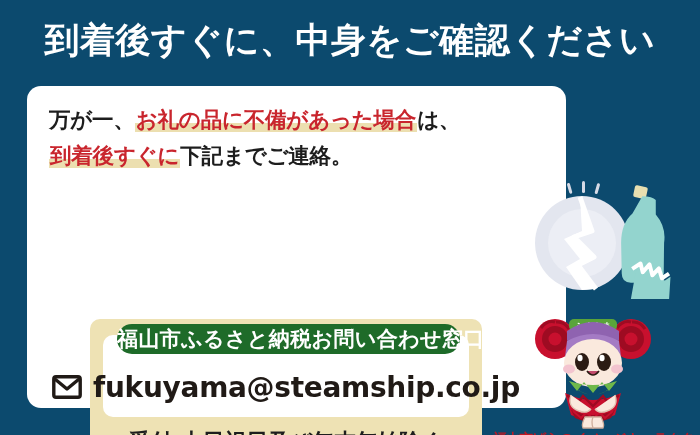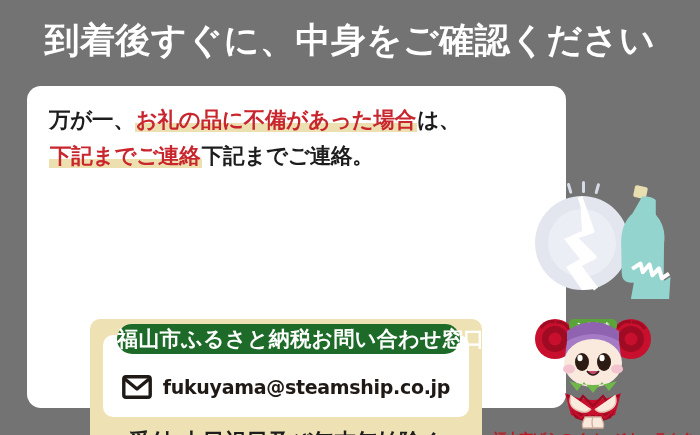--- a/index.html
+++ b/index.html
@@ -12,21 +12,21 @@
     overflow: hidden;
     background: #d0536a;
     font-family: "DejaVu Sans", "Liberation Sans", sans-serif;
     -webkit-font-smoothing: antialiased;
   }
 
   .banner {
     position: relative;
     width: 700px;
     height: 435px;
-    background: #737373;
+    background: #0c4a6e;
     box-sizing: border-box;
   }
 
   
   .header-title {
     position: absolute;
     left: 0;
     top: 17px;
     width: 700px;
     text-align: center;
@@ -123,21 +123,21 @@
     top: 48px;
     width: 366px;
     height: 40px;
     display: flex;
     align-items: center;
     justify-content: center;
     gap: 11px;
   }
   .mail-icon { flex: 0 0 auto; line-height: 0; }
   .email-text {
-    font-size: 19px;
+    font-size: 28px;
     font-weight: bold;
     color: #201a16;
     letter-spacing: -0.3px;
     white-space: nowrap;
   }
   .hours {
     position: absolute;
     left: 0;
     top: 108px;
     width: 392px;
@@ -184,21 +184,21 @@
 
   <div class="header-title">到着後すぐに、中身をご確認ください</div>
 
   <div class="card">
 
     <div class="body-text">
       <span class="body-line">
         <span class="plain">万が一、</span><span class="hl">お礼の品に不備があった場合</span><span class="plain">は、</span>
       </span>
       <span class="body-line">
-        <span class="hl">下記までご連絡</span><span class="plain">下記までご連絡。</span>
+        <span class="hl">到着後すぐに</span><span class="plain">下記までご連絡。</span>
       </span>
     </div>
 
     <div class="goods">
       <svg width="160" height="118" viewBox="0 0 160 118" xmlns="http://www.w3.org/2000/svg">
 
         <g>
           <circle cx="60" cy="62" r="47" fill="#e3e6ef"></circle>
           <circle cx="60" cy="62" r="34" fill="#eceef5"></circle>
           <path d="M58 16 L70 50 L52 56 L72 76 L56 84 L74 108 L60 109 L44 86 L58 78 L42 58 L60 50 Z" fill="#ffffff"></path>

